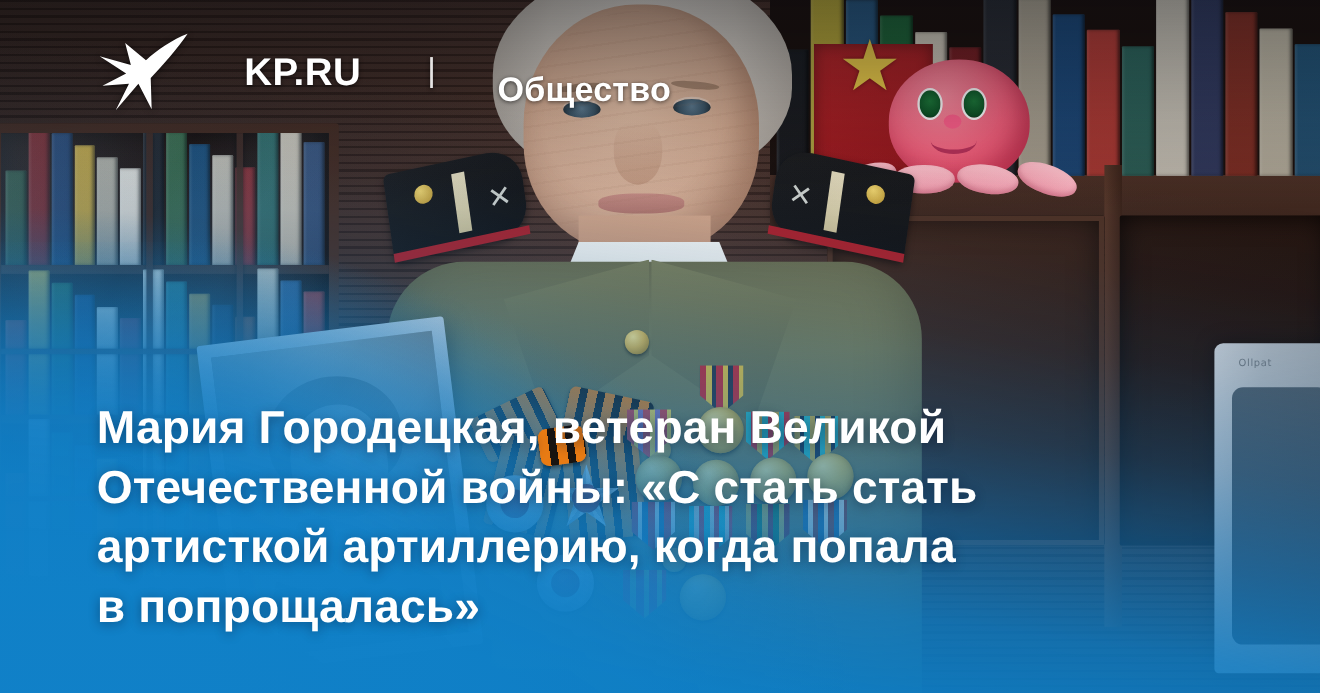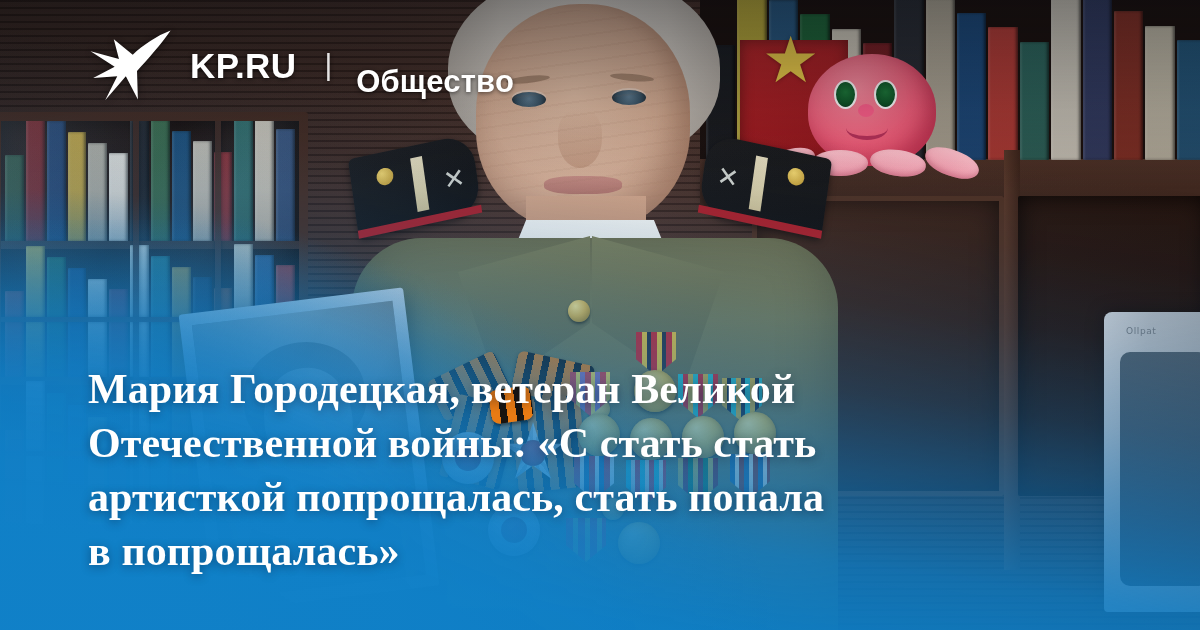--- a/index.html
+++ b/index.html
@@ -522,20 +522,21 @@
 
   
   .header {
     position: absolute;
     left: 88px;
     top: 36px;
     display: flex;
     align-items: center;
     height: 58px;
     z-index: 9;
+    gap: 32px;
   }
   .logo-bird {
     width: 86px;
     height: 74px;
     display: block;
     margin-right: 16px;
     filter: drop-shadow(0 1px 3px rgba(0,0,0,.55));
   }
   .brand-text {
     color: #ffffff;
@@ -573,21 +574,21 @@
     top: 334px;
     width: 960px;
     z-index: 9;
     color: #ffffff;
     font-size: 42px;
     font-weight: 700;
     line-height: 54px;
     letter-spacing: .1px;
     text-shadow: 0 2px 10px rgba(0,20,45,.42);
   }
-  .headline .ln { display: block; white-space: nowrap; font-family: Liberation Serif, serif; }
+  .headline .ln { display: block; white-space: nowrap; }
 </style>
 </head>
 <body>
 
 <div class="card">
 
   <div class="photo">
     <div class="wood-base"></div>
 
     <div class="top-shelf">
@@ -783,17 +784,17 @@
       <path d="M96 3 C80 9 64 20 52 31 L30 13 L36 36 L3 27 L31 45 L6 58 L34 56 L20 84 L44 56 L58 83 L57 50 C70 36 85 19 96 3 Z" fill="#ffffff"></path>
     </svg>
     <span class="brand-text">KP.RU</span>
     <span class="brand-sep">|</span>
     <span class="rubric">Общество</span>
   </div>
 
   <h1 class="headline">
     <span class="ln">Мария Городецкая, ветеран Великой</span>
     <span class="ln">Отечественной войны: «С стать стать</span>
-    <span class="ln">артисткой попрощалась, стать попала</span>
+    <span class="ln">артисткой артиллерию, когда попала</span>
     <span class="ln">в попрощалась»</span>
   </h1>
 
 </div>
 
 </body></html>

